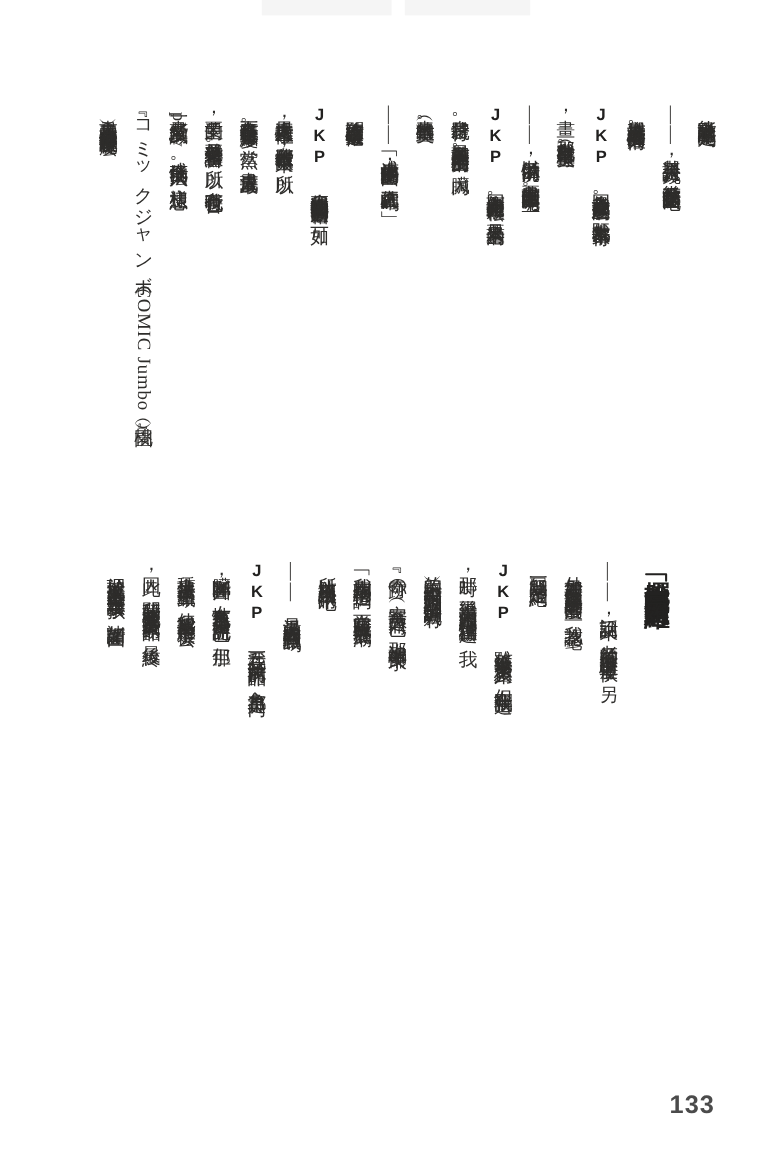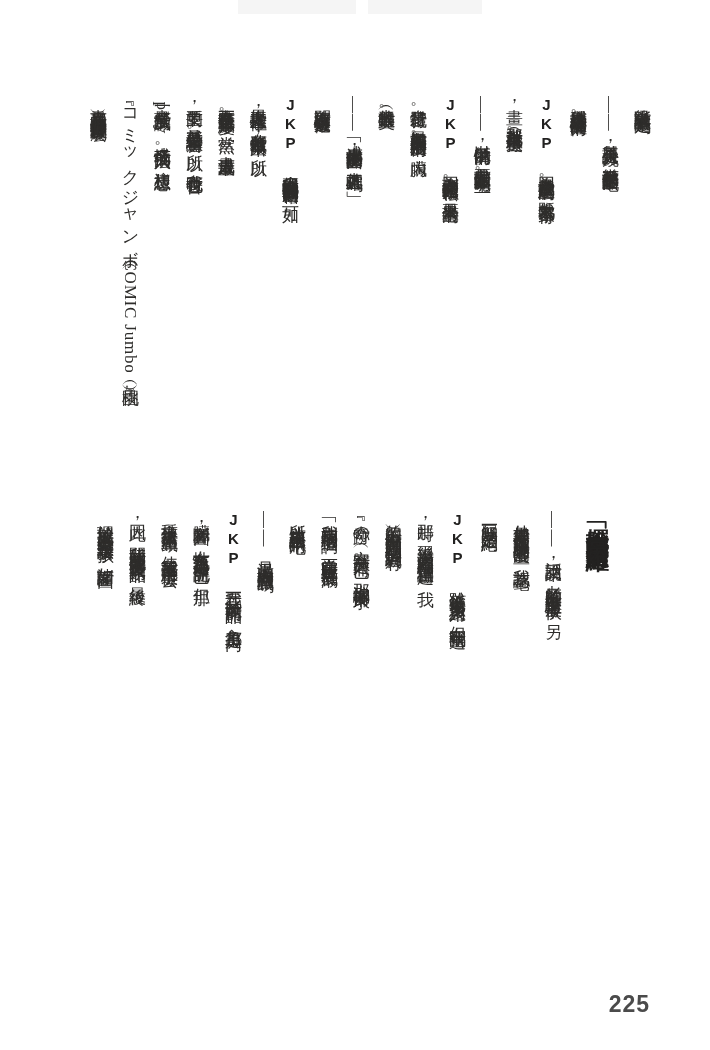--- a/index.html
+++ b/index.html
@@ -118,15 +118,15 @@
     <p class="line">我「別用悶絕這個詞」，而當時我正好處於低潮，</p>
     <p class="line">所以才想說不用就不用吧。</p>
     <p class="line">——是漫畫的內容遇到瓶頸嗎？</p>
     <p class="line"><span class="speaker">JKP</span><span>我在二〇一二年以前的作品，主角都是內</span></p>
     <p class="line">臟和斷片圖，女性角色不過是一種記號而已。但那</p>
     <p class="line">種畫法後來遇上瓶頸，使我反省不能再這樣下去。</p>
     <p class="line">因此，我開始研究其他厲害漫畫家的作品，最後終</p>
     <p class="line">於理解成人漫畫的主角應該是女孩子，諸如斷面圖</p>
   </div>
 
-  <div class="page-number">225</div>
+  <div class="page-number">133</div>
 
 </div>
 
 </body></html>

